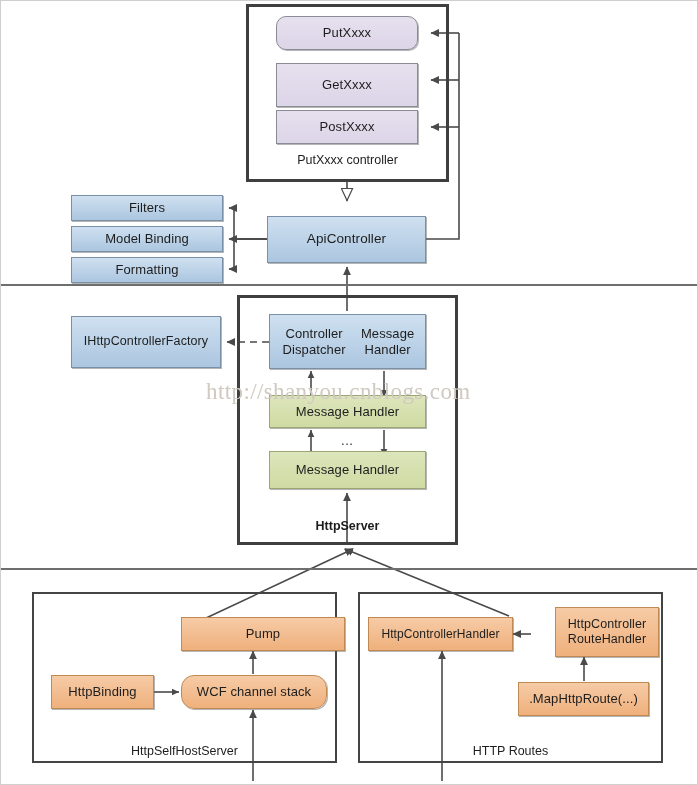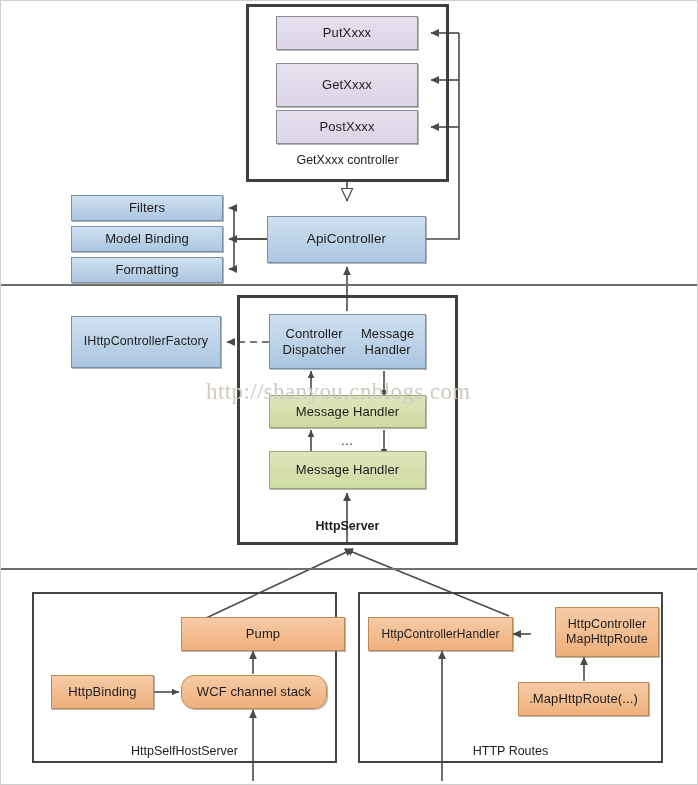--- a/index.html
+++ b/index.html
@@ -145,30 +145,30 @@
       <path d="M583,680 L583,656" marker-end="url(#arrowSolid)"></path>
       <path d="M441,780 L441,650" marker-end="url(#arrowSolid)"></path>
     </g>
   </svg>
 
   <div class="divider" style="top:283px;"></div>
   <div class="divider" style="top:567px;"></div>
 
   <div class="container-box" style="left:245px; top:3px; width:203px; height:178px;"></div>
 
-  <div class="node purple" style="left:275px; top:15px; width:142px; height:34px;">
+  <div class="node purple" style="left:275px; top:15px; width:142px; height:34px;border-radius:10px;">
     <span>PutXxxx</span>
   </div>
   <div class="node purple" style="left:275px; top:62px; width:142px; height:44px;">
     <span>GetXxxx</span>
   </div>
   <div class="node purple" style="left:275px; top:109px; width:142px; height:34px;">
     <span>PostXxxx</span>
   </div>
-  <div class="container-label" style="left:245px; top:152px; width:203px;">GetXxxx controller</div>
+  <div class="container-label" style="left:245px; top:152px; width:203px;">PutXxxx controller</div>
 
   <div class="node blue" style="left:266px; top:215px; width:159px; height:47px; font-size:13.5px;">
     <span>ApiController</span>
   </div>
 
   <div class="node blue" style="left:70px; top:194px; width:152px; height:26px;">
     <span>Filters</span>
   </div>
   <div class="node blue" style="left:70px; top:225px; width:152px; height:26px;">
     <span>Model Binding</span>
@@ -215,20 +215,20 @@
   </div>
   <div class="container-label" style="left:31px; top:743px; width:305px;">HttpSelfHostServer</div>
 
   <div class="container-box thin" style="left:357px; top:591px; width:305px; height:171px;"></div>
 
   <div class="node orange" style="left:367px; top:616px; width:145px; height:34px; font-size:12px;">
     <span>HttpControllerHandler</span>
   </div>
   <div class="node orange" style="left:534px; top:606px; width:104px; height:50px; flex-direction:column; font-size:12.5px;margin-left:20px;">
     <span>HttpController</span>
-    <span>MapHttpRoute</span>
+    <span>RouteHandler</span>
   </div>
   <div class="node orange" style="left:517px; top:681px; width:131px; height:34px;">
     <span>.MapHttpRoute(...)</span>
   </div>
   <div class="container-label" style="left:357px; top:743px; width:305px;">HTTP Routes</div>
 
 </div>
 
 </body></html>

